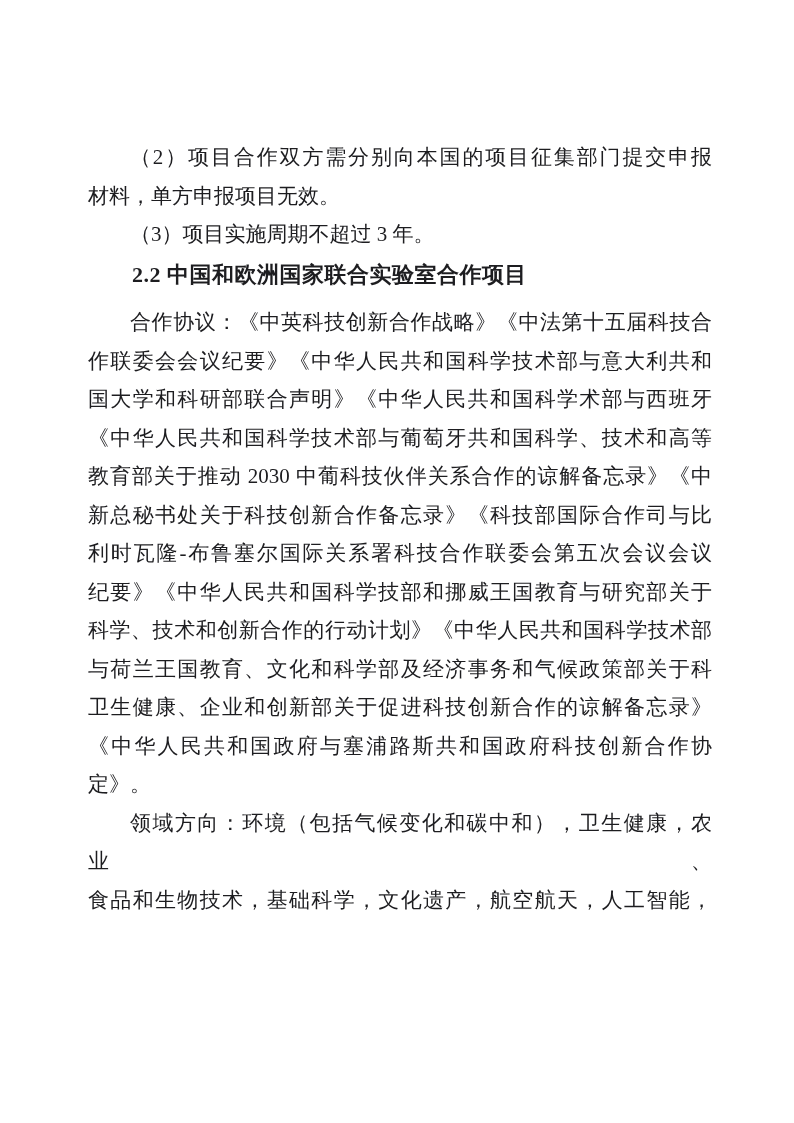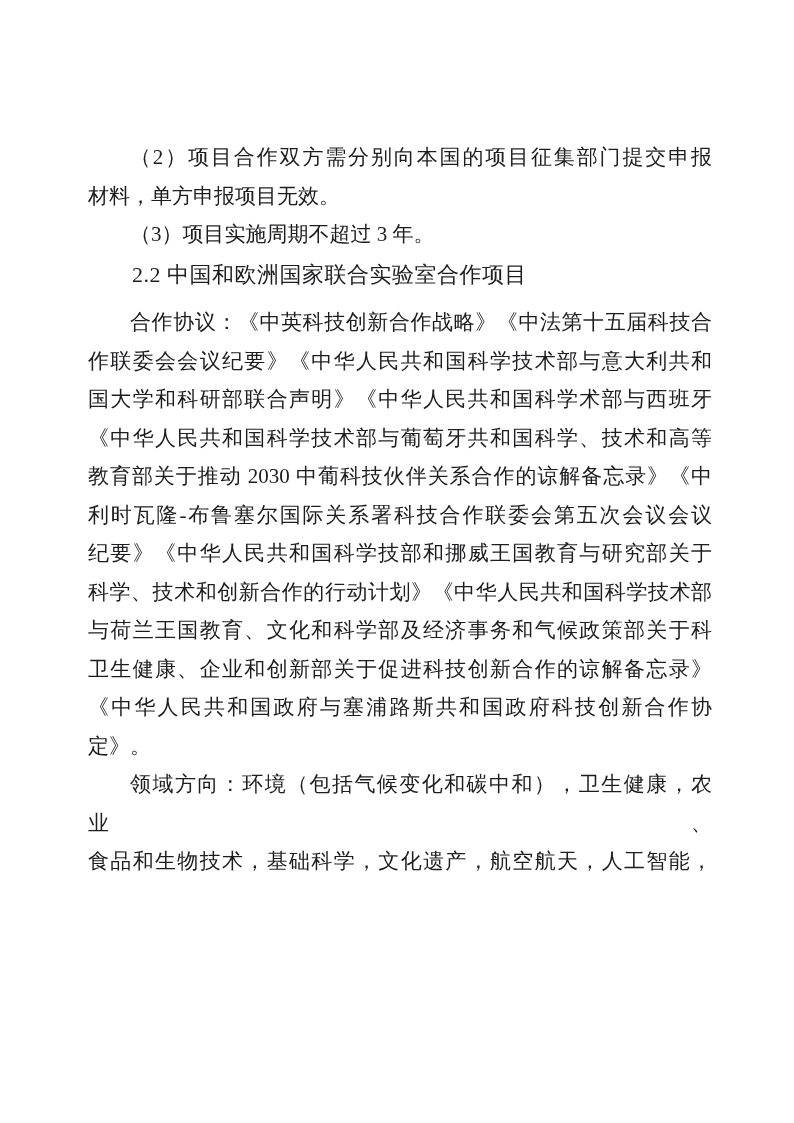--- a/index.html
+++ b/index.html
@@ -30,21 +30,21 @@
     white-space: normal;
   }
   .line.no-stretch {
     text-align: right;
     text-align-last: left;
   }
   .line.indent {
     text-indent: 2em;
   }
   .line.heading {
-    font-weight: normal;
+    font-weight: bold;
     font-size: 22px;
     margin-top: 2px;
     margin-bottom: 9px;
     letter-spacing: 0.5px;
   }
   .page-number {
     position: absolute;
     top: 1003px;
     left: 568px;
     width: 124px;
@@ -61,20 +61,21 @@
   <div class="doc-body">
     <div class="line indent">（2）项目合作双方需分别向本国的项目征集部门提交申报</div>
     <div class="line no-stretch">材料，单方申报项目无效。</div>
     <div class="line indent no-stretch">（3）项目实施周期不超过 3 年。</div>
     <div class="line indent no-stretch heading">2.2 中国和欧洲国家联合实验室合作项目</div>
     <div class="line indent">合作协议：《中英科技创新合作战略》《中法第十五届科技合</div>
     <div class="line">作联委会会议纪要》《中华人民共和国科学技术部与意大利共和</div>
     <div class="line">国大学和科研部联合声明》《中华人民共和国科学术部与西班牙</div>
     <div class="line">《中华人民共和国科学技术部与葡萄牙共和国科学、技术和高等</div>
     <div class="line">教育部关于推动 2030 中葡科技伙伴关系合作的谅解备忘录》《中</div>
+    <div class="line">新总秘书处关于科技创新合作备忘录》《科技部国际合作司与比</div>
     <div class="line">利时瓦隆-布鲁塞尔国际关系署科技合作联委会第五次会议会议</div>
     <div class="line">纪要》《中华人民共和国科学技部和挪威王国教育与研究部关于</div>
     <div class="line">科学、技术和创新合作的行动计划》《中华人民共和国科学技术部</div>
     <div class="line">与荷兰王国教育、文化和科学部及经济事务和气候政策部关于科</div>
     <div class="line">卫生健康、企业和创新部关于促进科技创新合作的谅解备忘录》</div>
     <div class="line">《中华人民共和国政府与塞浦路斯共和国政府科技创新合作协</div>
     <div class="line no-stretch">定》。</div>
     <div class="line indent">领域方向：环境（包括气候变化和碳中和），卫生健康，农业、</div>
     <div class="line">食品和生物技术，基础科学，文化遗产，航空航天，人工智能，</div>
   </div>

